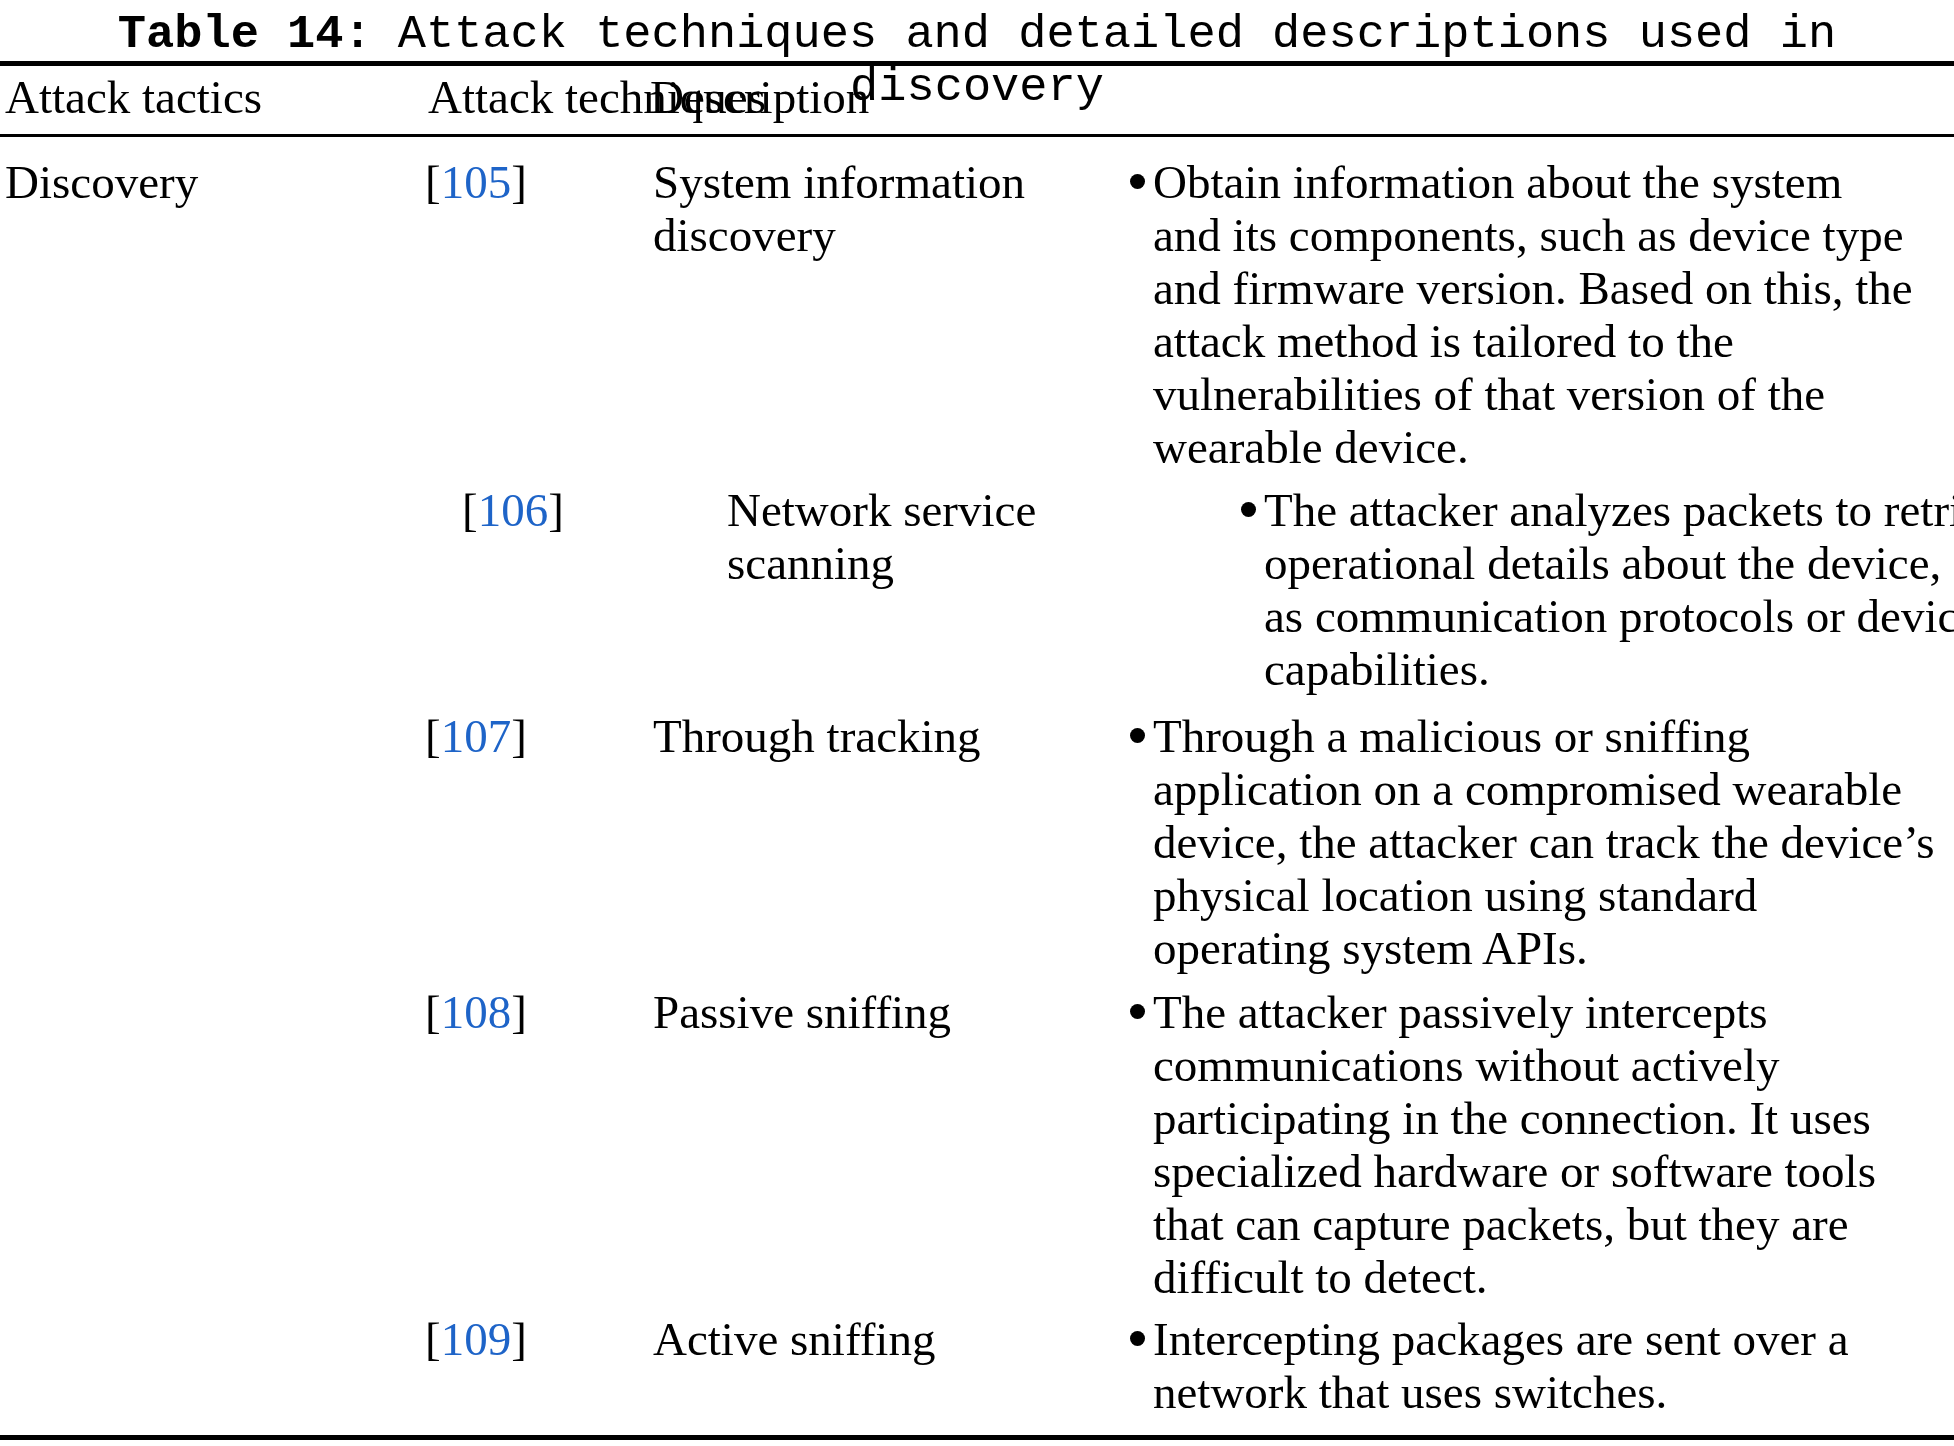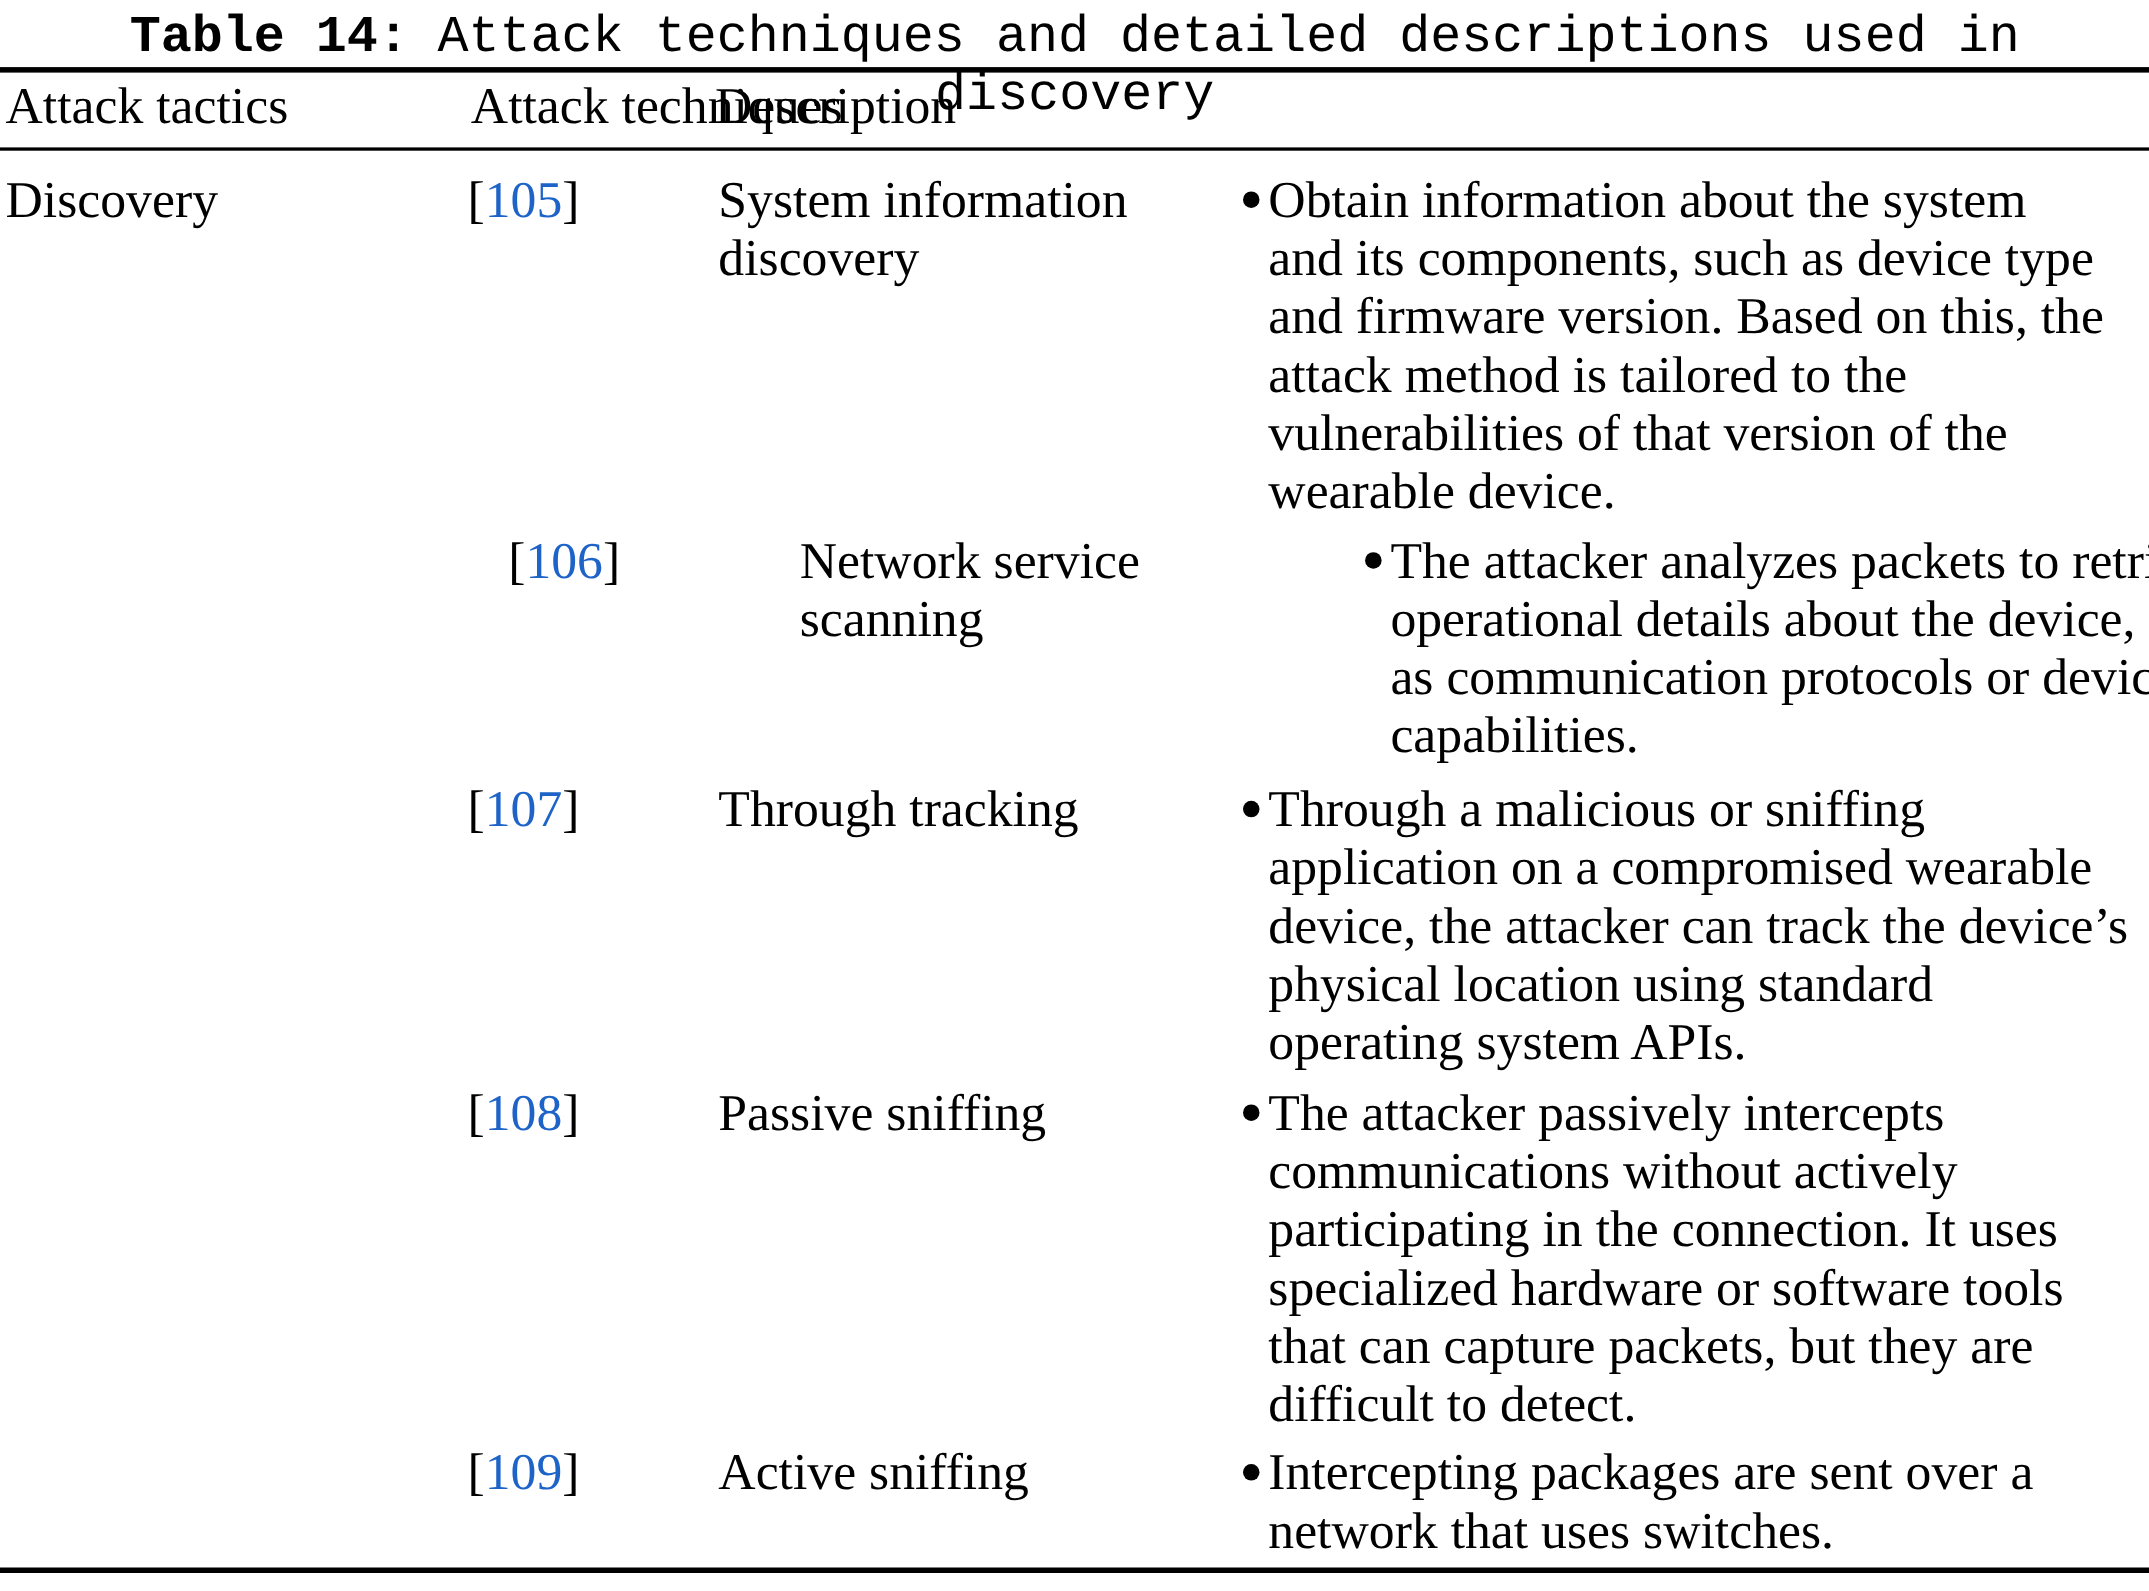--- a/index.html
+++ b/index.html
@@ -42,21 +42,21 @@
     height: 15px;
     border-radius: 50%;
     background: #000;
     margin-top: 18px;
   }
   .desc-text { white-space: pre; margin-left: 8px; }
   .r1 { padding-top: 19px; }
   .r2 { padding-top: 10px; gap: 37px; }
   .r3 { padding-top: 14px; }
   .r4 { padding-top: 11px; }
-  .r5 { padding-top: 9px; padding-bottom: 6px; }
+  .r5 { padding-top: 9px; padding-bottom: 16px; }
   .refnum { color: #1e64c8; text-decoration: none; cursor: pointer; }
 </style>
 </head>
 <body>
 
 <div class="page">
 
   <div class="caption">
     <span class="caption-label">Table 14:</span><span class="caption-text">Attack techniques and detailed descriptions used in discovery</span>
   </div>

